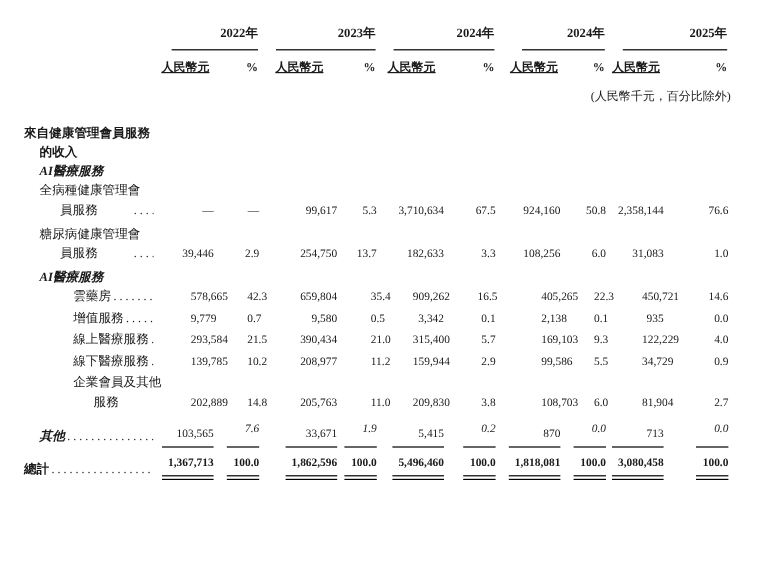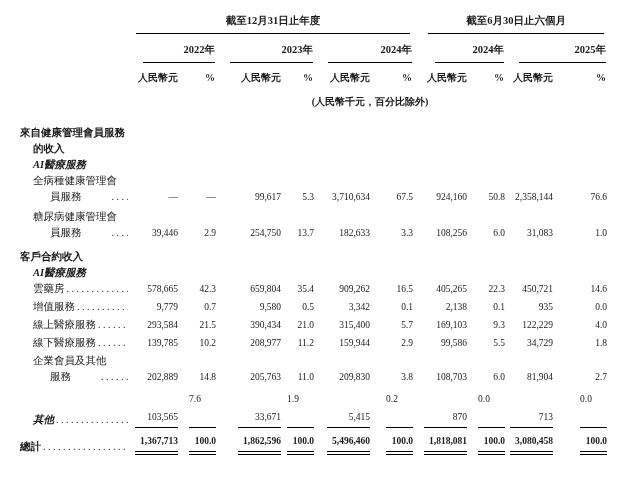--- a/index.html
+++ b/index.html
@@ -9,45 +9,45 @@
   }
   .page{padding-top:13px;}
   table{border-collapse:collapse;table-layout:fixed;width:609px;}
   td,th{padding:0;margin:0;font-weight:normal;vertical-align:bottom;
         white-space:nowrap;line-height:16px;}
   
   .gh{font-size:10.5px;font-weight:bold;text-align:center;}
   .gh .gline{border-bottom:1px solid #000;padding-bottom:4px;margin:0 5px;}
   .yh{font-size:10.5px;font-weight:bold;text-align:right;}
   .yh .yline{border-bottom:1px solid #000;padding-bottom:4px;margin:0 3px 0 12px;padding-top:8px;}
-  .cur{font-size:10px;font-weight:bold;text-align:right;padding-top:7px;}
+  .cur{font-size:10px;font-weight:bold;padding-top:7px;text-decoration:underline;}
   .curp{font-size:10px;font-weight:bold;text-align:right;padding-right:3px;padding-top:7px;}
   .unaud{font-size:9.5px;font-weight:bold;text-align:center;padding-top:4px;}
-  .unote{font-size:10px;font-weight:bold;text-align:center;padding-top:8px;padding-bottom:15px;}
+  .unote{font-size:10px;font-weight:normal;text-align:right;padding-top:8px;padding-bottom:15px;}
   
   .lc{font-size:10.5px;}
   .i0{padding-left:20px;}
   .i1{padding-left:33px;}
   .i2{padding-left:50px;gap:28px;}
   .b{font-weight:bold;}
   .bi{font-weight:bold;font-style:italic;}
   .lead{display:flex;align-items:baseline;}
   .dots{flex:1 1 auto;overflow:hidden;margin-right:3px;}
   .dots::after{content:"......................................";
     font-size:10px;letter-spacing:2.5px;padding-left:2px;}
   .v,.p{text-align:right;font-size:9.5px;}
   .p{padding-right:2px;}
   .gapc{width:8px;}
   tr.pt4 td{padding-top:4px;}
-  tr.pb2 td{padding-bottom:2px;}
+  tr.pb2 td{padding-bottom:2px;padding-left:28px;}
   tr.pb4 td{padding-bottom:4px;}
   
   .ul,.dul{display:inline-block;text-align:right;padding-bottom:2px;}
   .ul{border-bottom:1px solid #000;min-width:43px;}
-  .ulp{display:inline-block;text-align:left;padding-bottom:20px;border-bottom:1px solid #000;min-width:27px;}
+  .ulp{display:inline-block;text-align:right;padding-bottom:6px;border-bottom:1px solid #000;min-width:27px;font-style:italic;}
   .dul{border-bottom:4px double #000;min-width:43px;font-weight:bold;}
   .dulp{display:inline-block;text-align:right;padding-bottom:2px;border-bottom:4px double #000;min-width:27px;font-weight:bold;}
   tr.total td{padding-top:5px;font-size:9.5px;}
   tr.total .lc{font-size:10.5px;}
 </style>
 </head>
 <body>
 
 <div class="page">
 <table>
@@ -60,30 +60,20 @@
         <col style="width:54px">
     <col style="width:45px">
         <col style="width:8px">
         <col style="width:44px">
     <col style="width:40px">
         <col style="width:46px">
         <col style="width:56px">
   </colgroup>
 
   <tbody>
-        <tr>
-    <td></td>
-    <th class="gh" colspan="6">
-      <div class="gline"><span>截至12月31日止年度</span></div>
-    </th>
-    <td class="gapc"></td>
-    <th class="gh" colspan="4">
-      <div class="gline"><span>截至6月30日止六個月</span></div>
-    </th>
-  </tr>
 
   <tr>
     <td></td>
     <th class="yh" colspan="2">
             <div class="yline">2022年</div>
           </th>
     <th class="yh" colspan="2">
             <div class="yline">2023年</div>
           </th>
     <th class="yh" colspan="2">
@@ -169,26 +159,20 @@
     <td class="p">13.7</td>
     <td class="v">182,633</td>
     <td class="p">3.3</td>
     <td class="gapc"></td>
     <td class="v">108,256</td>
     <td class="p">6.0</td>
     <td class="v">31,083</td>
     <td class="p">1.0</td>
   </tr>
 
-  <tr class="pt4">
-    <td class="lc">
-            <div class="i0 b">客戶合約收入</div>
-          </td>
-    <td colspan="11"></td>
-  </tr>
 
   <tr>
     <td class="lc">
             <div class="i1 bi">AI醫療服務</div>
           </td>
     <td colspan="11"></td>
   </tr>
 
   <tr class="pb2">
     <td class="lc">
@@ -261,21 +245,21 @@
     <td class="v">139,785</td>
     <td class="p">10.2</td>
     <td class="v">208,977</td>
     <td class="p">11.2</td>
     <td class="v">159,944</td>
     <td class="p">2.9</td>
     <td class="gapc"></td>
     <td class="v">99,586</td>
     <td class="p">5.5</td>
     <td class="v">34,729</td>
-    <td class="p">1.8</td>
+    <td class="p">0.9</td>
   </tr>
 
   <tr class="pb2">
     <td class="lc">
       <div class="i1">企業會員及其他</div>
       <div class="lead i2">
               <span>服務</span>
               <span class="dots"></span>
             </div>
     </td>

